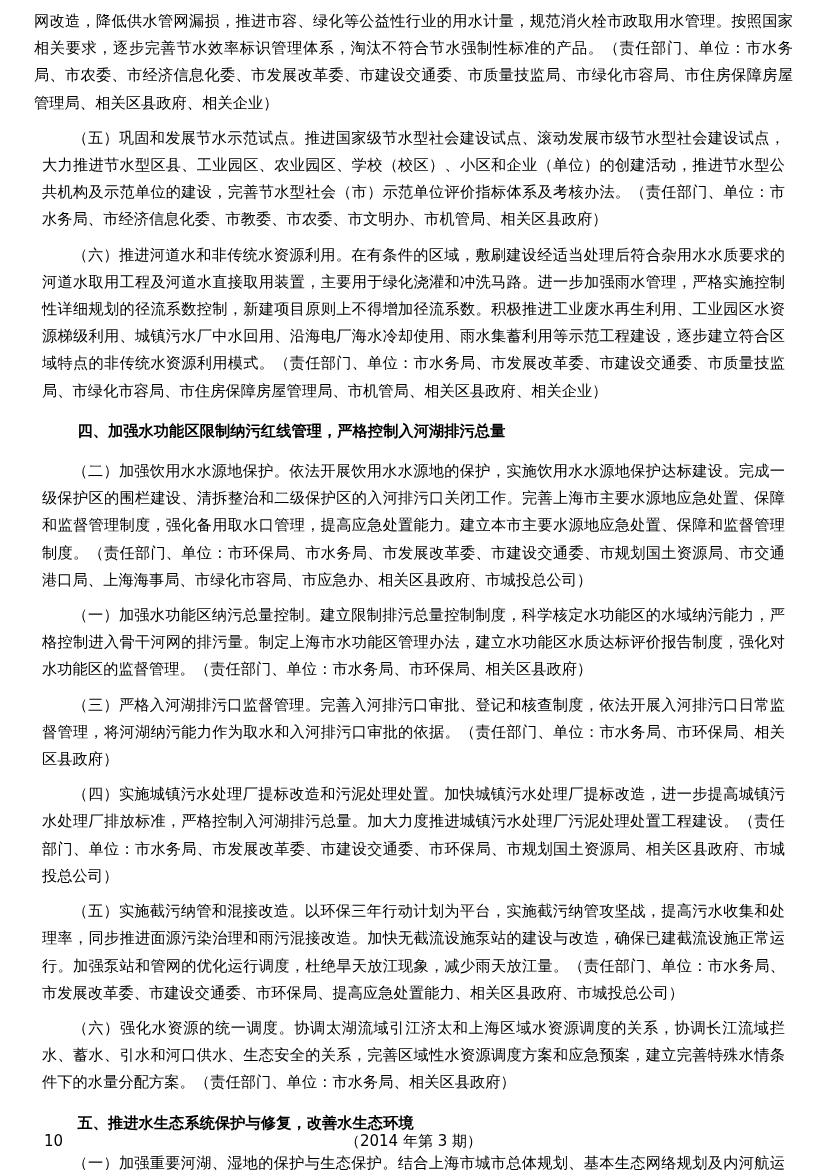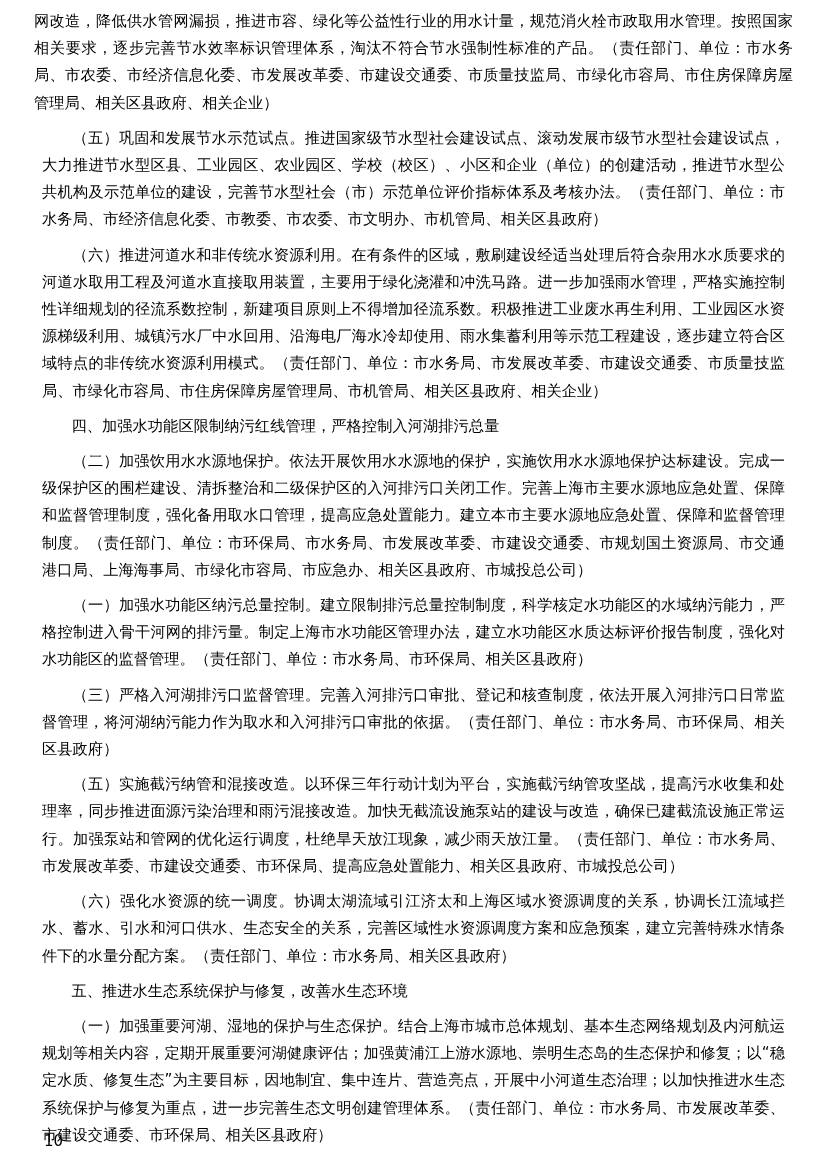--- a/index.html
+++ b/index.html
@@ -30,23 +30,23 @@
   }
   p.para {
     margin: 8px;
     text-indent: 2em;
   }
   p.flush {
     margin: 0;
     text-indent: 0;
   }
   p.heading {
-    margin: 7px;
+    margin: 13px;
     text-indent: 2em;
-    font-weight: normal;
+    font-weight: bold;
   }
   .footer {
     position: absolute;
     left: 34px;
     right: 34px;
     bottom: 14px;
     height: 24px;
     font-size: 15px;
     color: #000;
   }
@@ -69,23 +69,25 @@
 <div class="page">
 
   <div class="doc-body">
     <p class="flush">网改造，降低供水管网漏损，推进市容、绿化等公益性行业的用水计量，规范消火栓市政取用水管理。按照国家相关要求，逐步完善节水效率标识管理体系，淘汰不符合节水强制性标准的产品。（责任部门、单位：市水务局、市农委、市经济信息化委、市发展改革委、市建设交通委、市质量技监局、市绿化市容局、市住房保障房屋管理局、相关区县政府、相关企业）</p>
     <p class="para">（五）巩固和发展节水示范试点。推进国家级节水型社会建设试点、滚动发展市级节水型社会建设试点，大力推进节水型区县、工业园区、农业园区、学校（校区）、小区和企业（单位）的创建活动，推进节水型公共机构及示范单位的建设，完善节水型社会（市）示范单位评价指标体系及考核办法。（责任部门、单位：市水务局、市经济信息化委、市教委、市农委、市文明办、市机管局、相关区县政府）</p>
     <p class="para">（六）推进河道水和非传统水资源利用。在有条件的区域，敷刷建设经适当处理后符合杂用水水质要求的河道水取用工程及河道水直接取用装置，主要用于绿化浇灌和冲洗马路。进一步加强雨水管理，严格实施控制性详细规划的径流系数控制，新建项目原则上不得增加径流系数。积极推进工业废水再生利用、工业园区水资源梯级利用、城镇污水厂中水回用、沿海电厂海水冷却使用、雨水集蓄利用等示范工程建设，逐步建立符合区域特点的非传统水资源利用模式。（责任部门、单位：市水务局、市发展改革委、市建设交通委、市质量技监局、市绿化市容局、市住房保障房屋管理局、市机管局、相关区县政府、相关企业）</p>
     <p class="heading">四、加强水功能区限制纳污红线管理，严格控制入河湖排污总量</p>
     <p class="para">（二）加强饮用水水源地保护。依法开展饮用水水源地的保护，实施饮用水水源地保护达标建设。完成一级保护区的围栏建设、清拆整治和二级保护区的入河排污口关闭工作。完善上海市主要水源地应急处置、保障和监督管理制度，强化备用取水口管理，提高应急处置能力。建立本市主要水源地应急处置、保障和监督管理制度。（责任部门、单位：市环保局、市水务局、市发展改革委、市建设交通委、市规划国土资源局、市交通港口局、上海海事局、市绿化市容局、市应急办、相关区县政府、市城投总公司）</p>
     <p class="para">（一）加强水功能区纳污总量控制。建立限制排污总量控制制度，科学核定水功能区的水域纳污能力，严格控制进入骨干河网的排污量。制定上海市水功能区管理办法，建立水功能区水质达标评价报告制度，强化对水功能区的监督管理。（责任部门、单位：市水务局、市环保局、相关区县政府）</p>
     <p class="para">（三）严格入河湖排污口监督管理。完善入河排污口审批、登记和核查制度，依法开展入河排污口日常监督管理，将河湖纳污能力作为取水和入河排污口审批的依据。（责任部门、单位：市水务局、市环保局、相关区县政府）</p>
+    <p class="para">（四）实施城镇污水处理厂提标改造和污泥处理处置。加快城镇污水处理厂提标改造，进一步提高城镇污水处理厂排放标准，严格控制入河湖排污总量。加大力度推进城镇污水处理厂污泥处理处置工程建设。（责任部门、单位：市水务局、市发展改革委、市建设交通委、市环保局、市规划国土资源局、相关区县政府、市城投总公司）</p>
     <p class="para">（五）实施截污纳管和混接改造。以环保三年行动计划为平台，实施截污纳管攻坚战，提高污水收集和处理率，同步推进面源污染治理和雨污混接改造。加快无截流设施泵站的建设与改造，确保已建截流设施正常运行。加强泵站和管网的优化运行调度，杜绝旱天放江现象，减少雨天放江量。（责任部门、单位：市水务局、市发展改革委、市建设交通委、市环保局、提高应急处置能力、相关区县政府、市城投总公司）</p>
     <p class="para">（六）强化水资源的统一调度。协调太湖流域引江济太和上海区域水资源调度的关系，协调长江流域拦水、蓄水、引水和河口供水、生态安全的关系，完善区域性水资源调度方案和应急预案，建立完善特殊水情条件下的水量分配方案。（责任部门、单位：市水务局、相关区县政府）</p>
     <p class="heading">五、推进水生态系统保护与修复，改善水生态环境</p>
     <p class="para">（一）加强重要河湖、湿地的保护与生态保护。结合上海市城市总体规划、基本生态网络规划及内河航运规划等相关内容，定期开展重要河湖健康评估；加强黄浦江上游水源地、崇明生态岛的生态保护和修复；以“稳定水质、修复生态”为主要目标，因地制宜、集中连片、营造亮点，开展中小河道生态治理；以加快推进水生态系统保护与修复为重点，进一步完善生态文明创建管理体系。（责任部门、单位：市水务局、市发展改革委、市建设交通委、市环保局、相关区县政府）</p>
   </div>
 
   <div class="footer">
     <span class="pg">10</span>
+    <span class="issue">（2014 年第 3 期）</span>
   </div>
 
 </div>
 
 </body></html>

